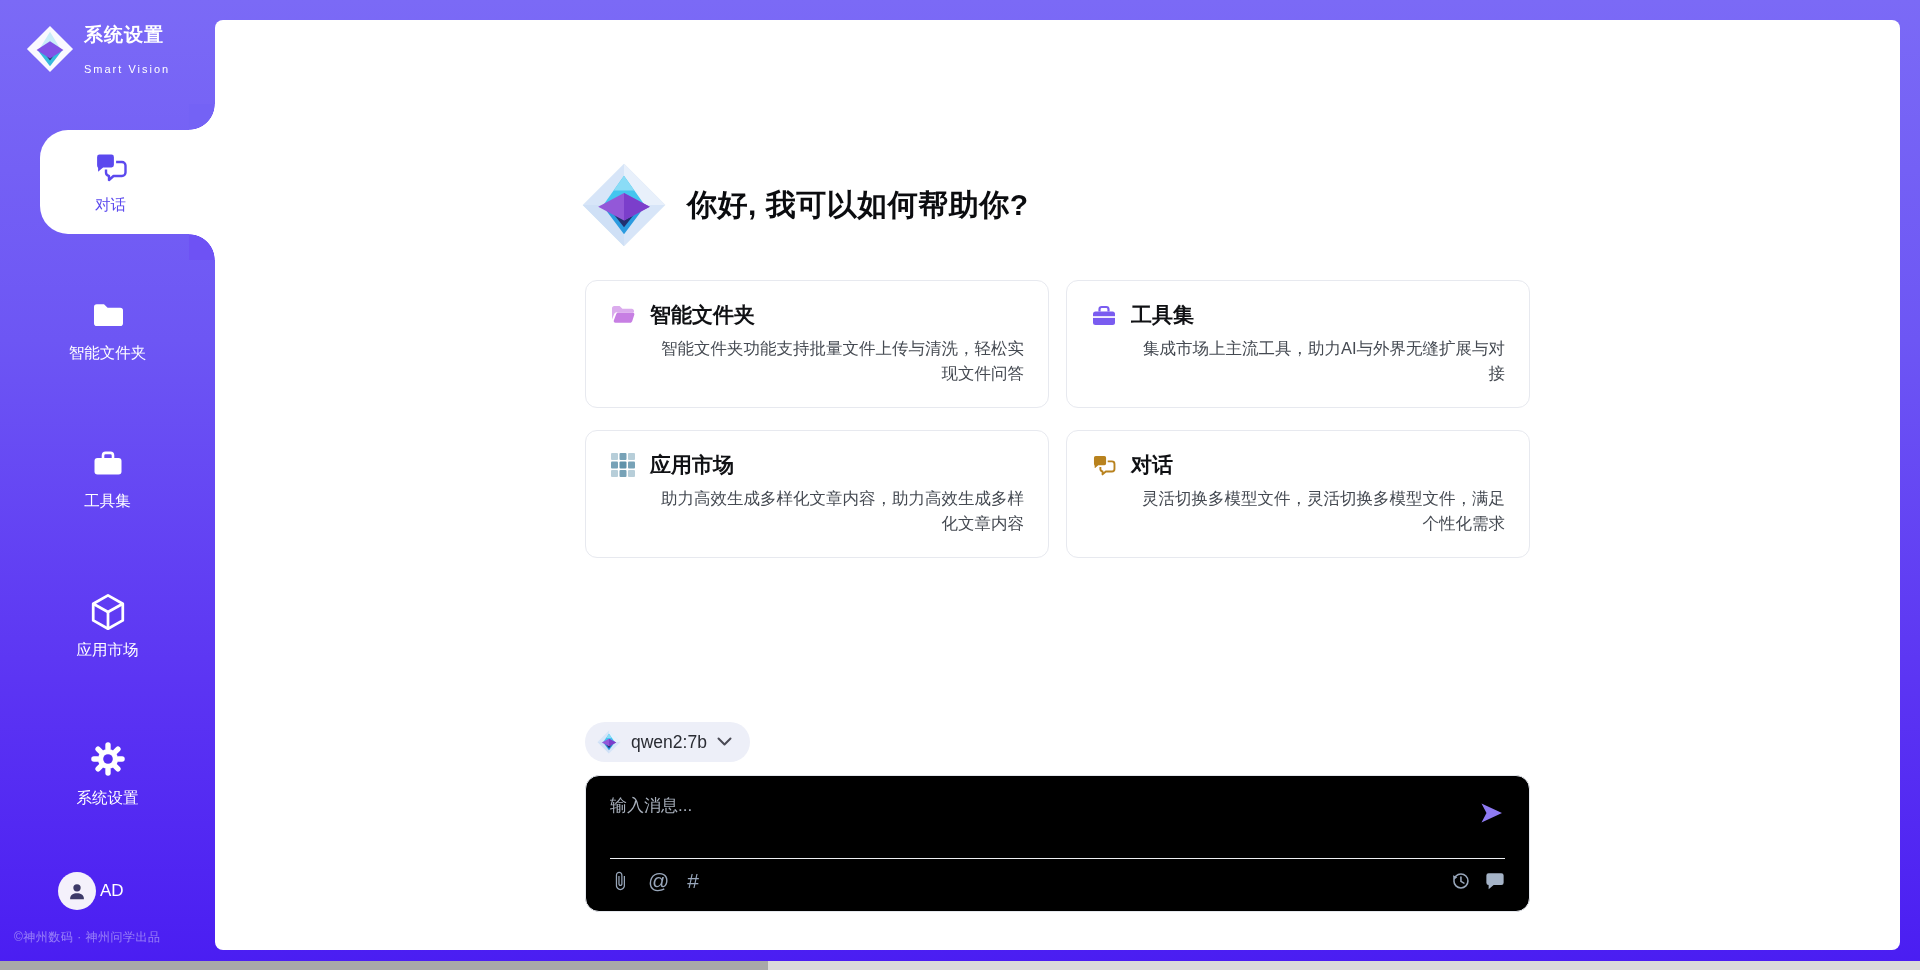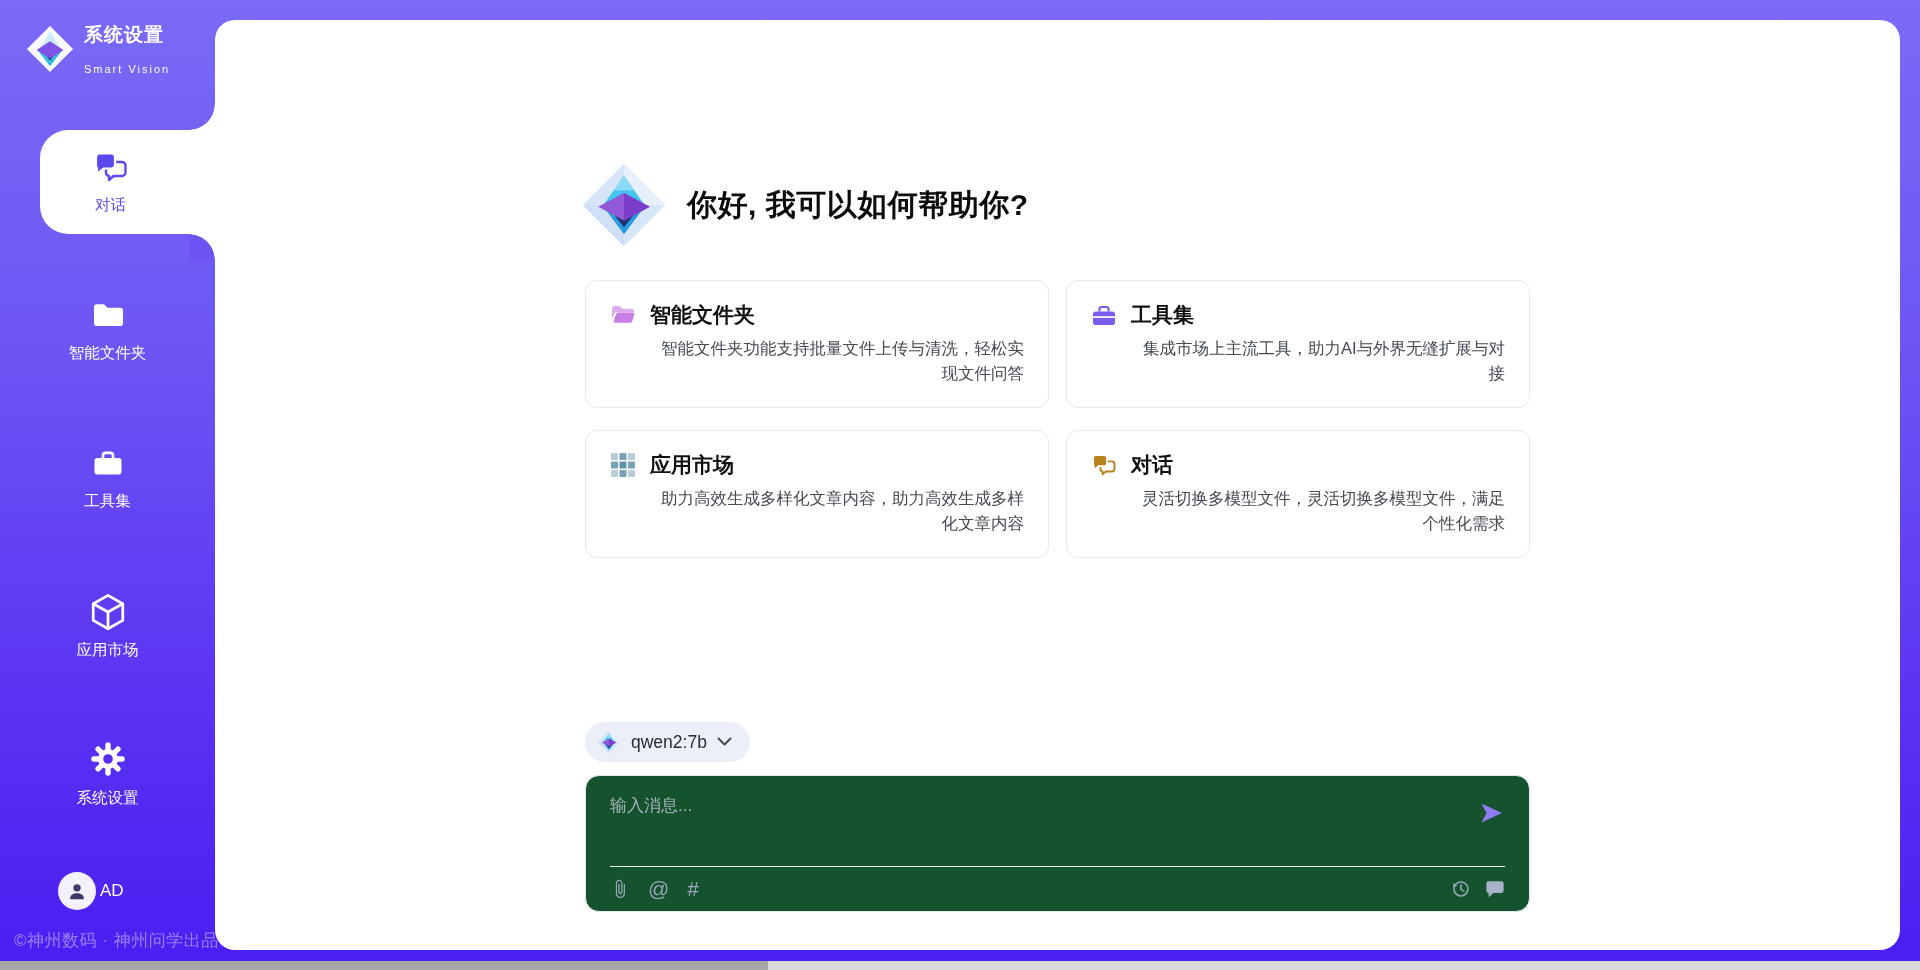--- a/index.html
+++ b/index.html
@@ -22,43 +22,43 @@
   .nav-item.active{background:#ffffff;width:175px;margin-left:40px;border-radius:28px 0 0 28px;
     color:#5b49ee;padding-right:34px;box-sizing:border-box;}
   .nav-item.active::before{content:"";position:absolute;right:0;top:-26px;width:26px;height:26px;
     background:radial-gradient(26px circle at 0 0,#7462f5 25.4px,#ffffff 26px);}
   .nav-item.active::after{content:"";position:absolute;right:0;bottom:-26px;width:26px;height:26px;
     background:radial-gradient(26px circle at 0 100%,#6e52f4 25.4px,#ffffff 26px);}
   .user{position:absolute;top:872px;left:58px;display:flex;align-items:center;gap:4px;
     color:#fff;font-size:17px;cursor:pointer;}
   .avatar{width:38px;height:38px;border-radius:50%;background:#f4f1fb;display:flex;
     align-items:center;justify-content:center;}
-  .copyright{position:absolute;top:929px;left:14px;font-size:17px;color:rgba(255,255,255,.42);
+  .copyright{position:absolute;top:929px;left:14px;font-size:12px;color:rgba(255,255,255,.42);
     letter-spacing:.5px;white-space:nowrap;}
   
   .main-panel{position:absolute;left:215px;top:20px;width:1685px;height:930px;background:#fff;
-    border-radius:20px;}
+    border-radius:8px;}
   .content{width:945px;margin:0 auto;padding-top:142px;}
   .greet{display:flex;align-items:center;gap:20px;margin-bottom:32px;margin-left:-4px;}
   .greet-logo{width:86px;height:86px;}
   .greet h1{margin:0;font-size:30px;font-weight:bold;color:#0b0c0f;letter-spacing:.5px;}
   .cards{display:grid;grid-template-columns:1fr 1fr;column-gap:17px;row-gap:22px;}
   .card{border:1px solid #e7e9ef;border-radius:12px;background:#fff;height:128px;
     box-sizing:border-box;padding:20px 24px;cursor:pointer;}
   .card-head{display:flex;align-items:center;gap:14px;}
   .card-icon{width:26px;height:26px;}
   .card-title{font-size:21px;font-weight:bold;color:#101114;}
   .card-desc{margin:7px 0 0 40px;font-size:16.5px;color:#454a52;line-height:25px;text-align:right;}
   .model-row{margin-top:164px;}
   .model-pill{display:inline-flex;align-items:center;gap:10px;background:#edeff8;
     border-radius:21px;padding:8px 18px 8px 12px;cursor:pointer;justify-content:center;}
   .pill-logo{width:24px;height:24px;}
   .model-name{font-size:17.5px;color:#2a2c33;}
   .composer{margin-top:13px;border:1px solid #e5e8ee;border-radius:14px;height:137px;
-    box-sizing:border-box;padding:14px 24px 12px;display:flex;flex-direction:column;background:#14532d;}
+    box-sizing:border-box;padding:14px 24px 20px;display:flex;flex-direction:column;background:#000000;text-decoration:underline;}
   .composer-top{flex:1;display:flex;justify-content:space-between;align-items:flex-start;}
   .placeholder{color:#a9b1bd;font-size:17px;padding-top:4px;cursor:text;flex:1;}
   .send{color:#8e7af2;margin-top:10px;cursor:pointer;}
   .composer-bottom{border-top:1px solid #edeff3;padding-top:11px;display:flex;
     align-items:center;justify-content:space-between;color:#98a6ba;}
   .icon-group{display:flex;align-items:center;gap:18px;}
   .icon-group.right{gap:14px;}
   .glyph{font-size:21px;line-height:21px;color:#98a6ba;cursor:pointer;font-weight:500;}
   .icon-btn{cursor:pointer;}
   

